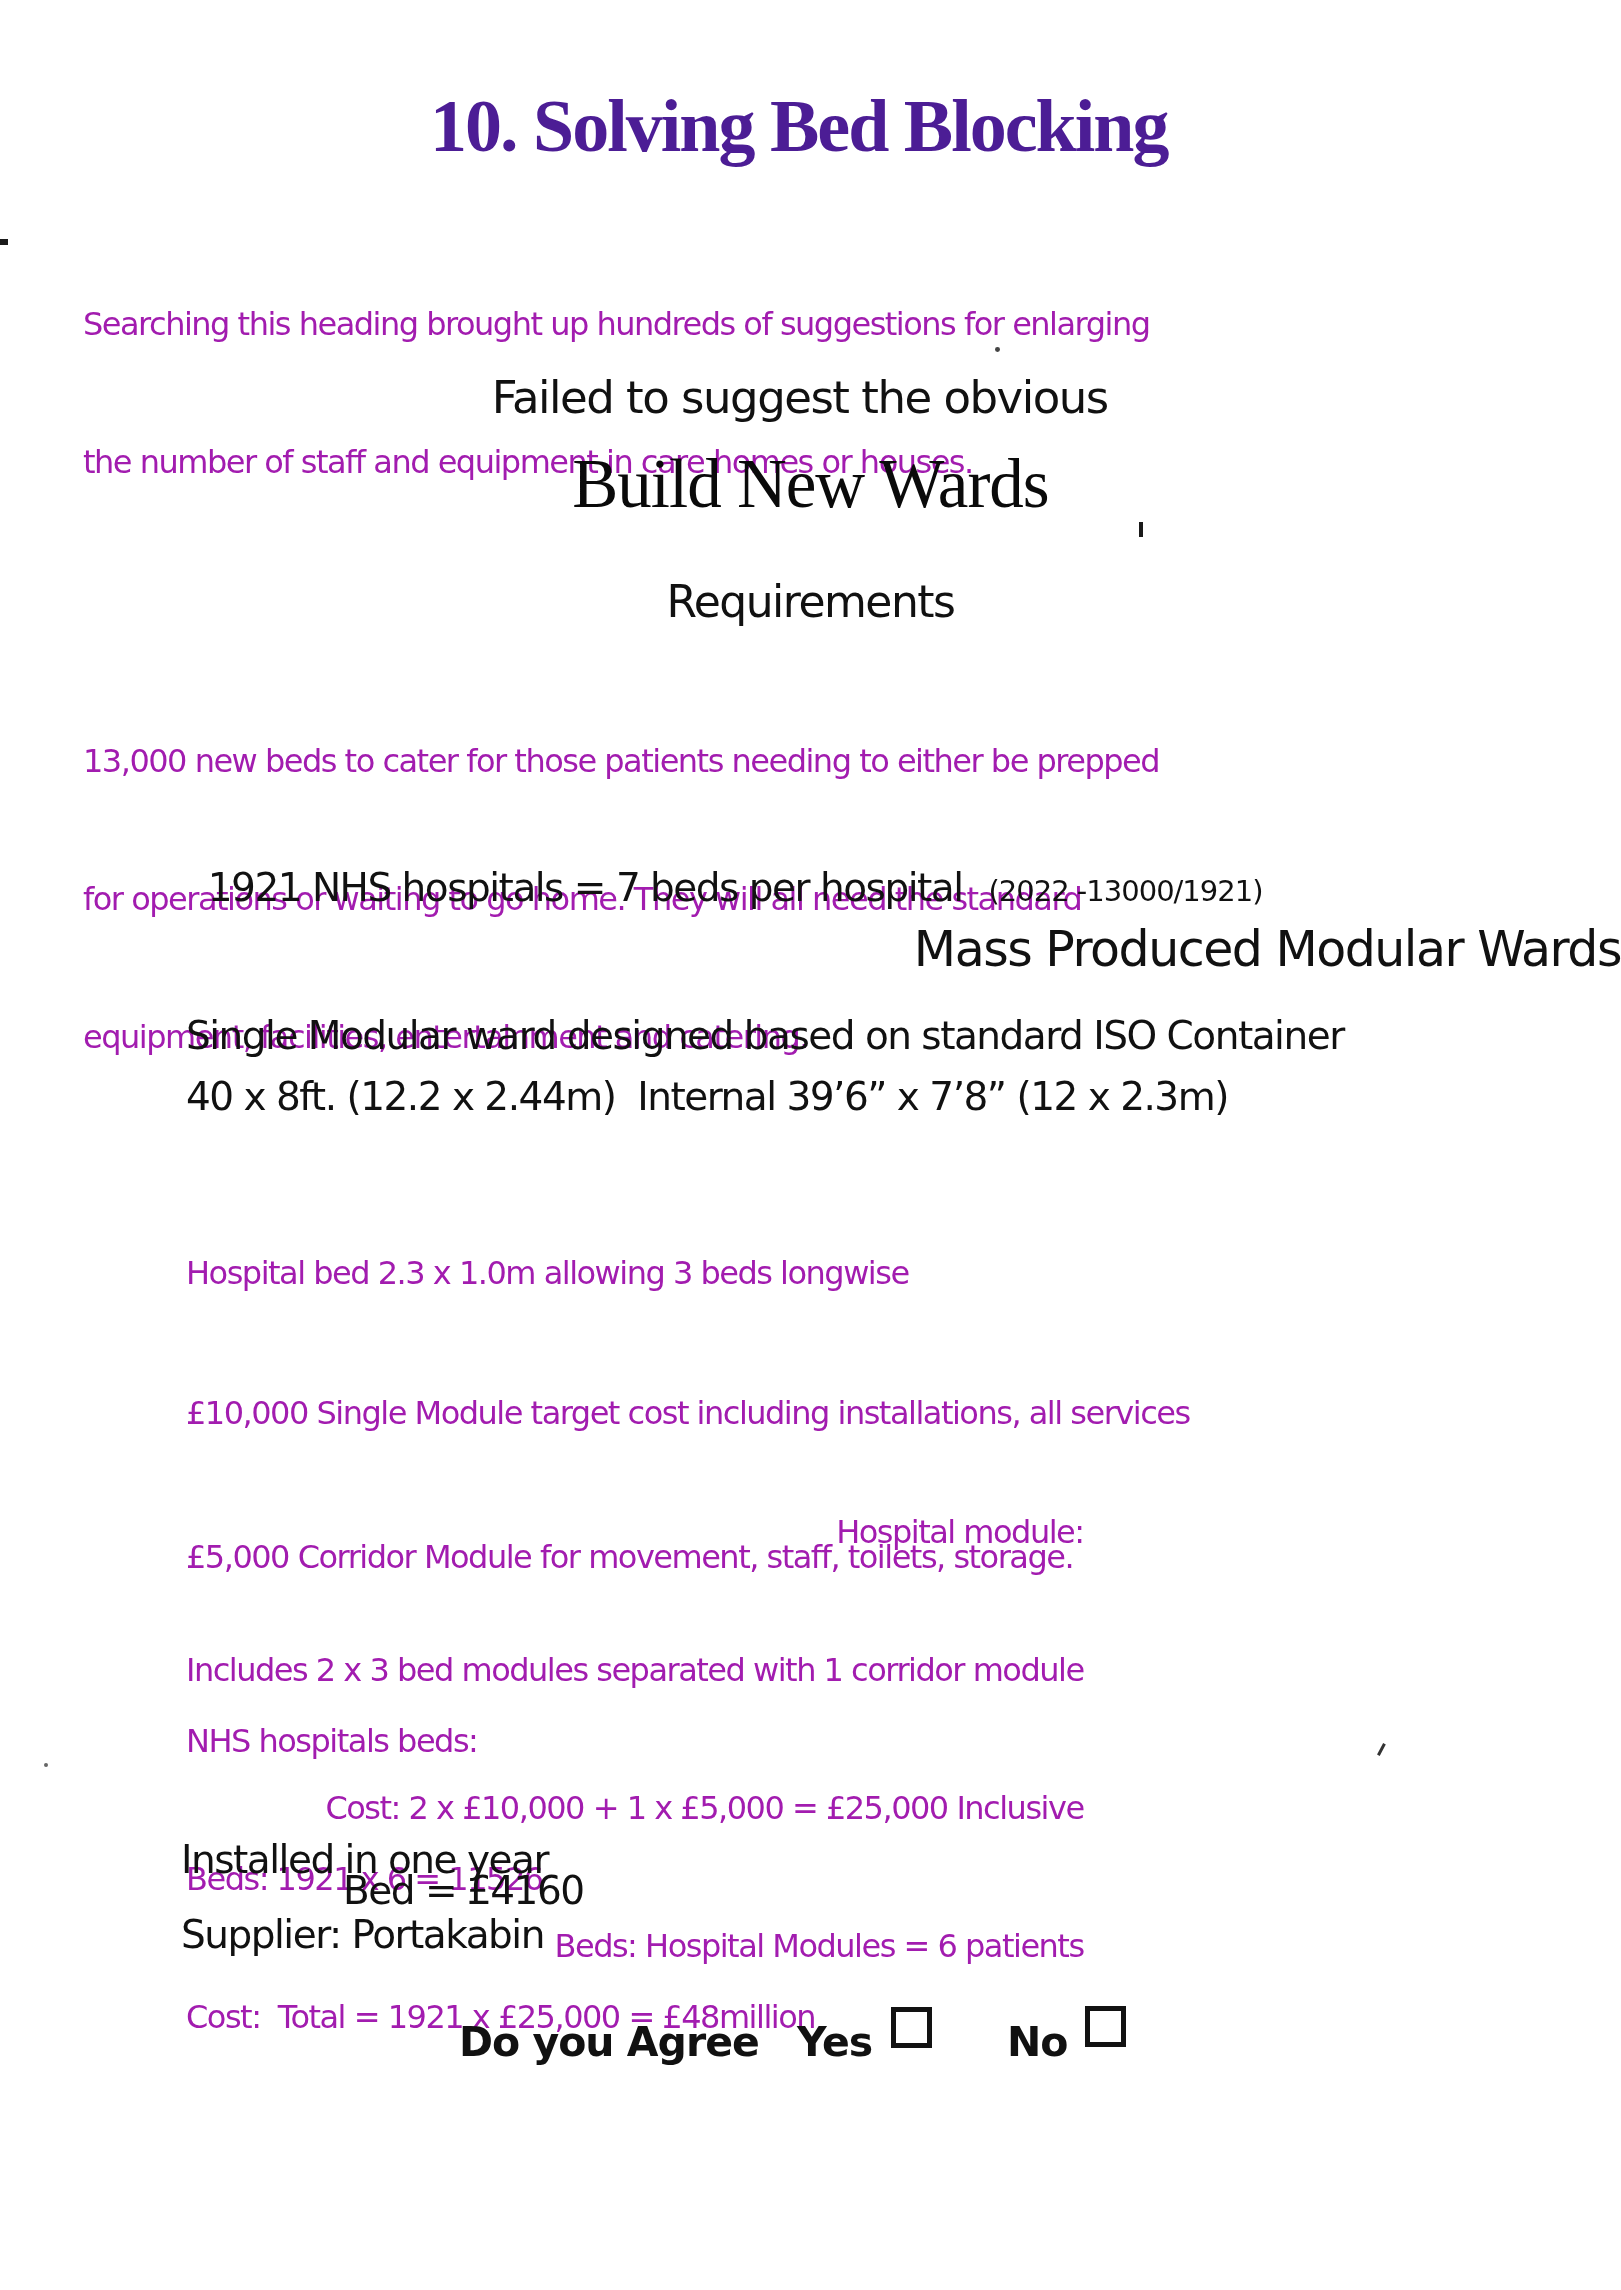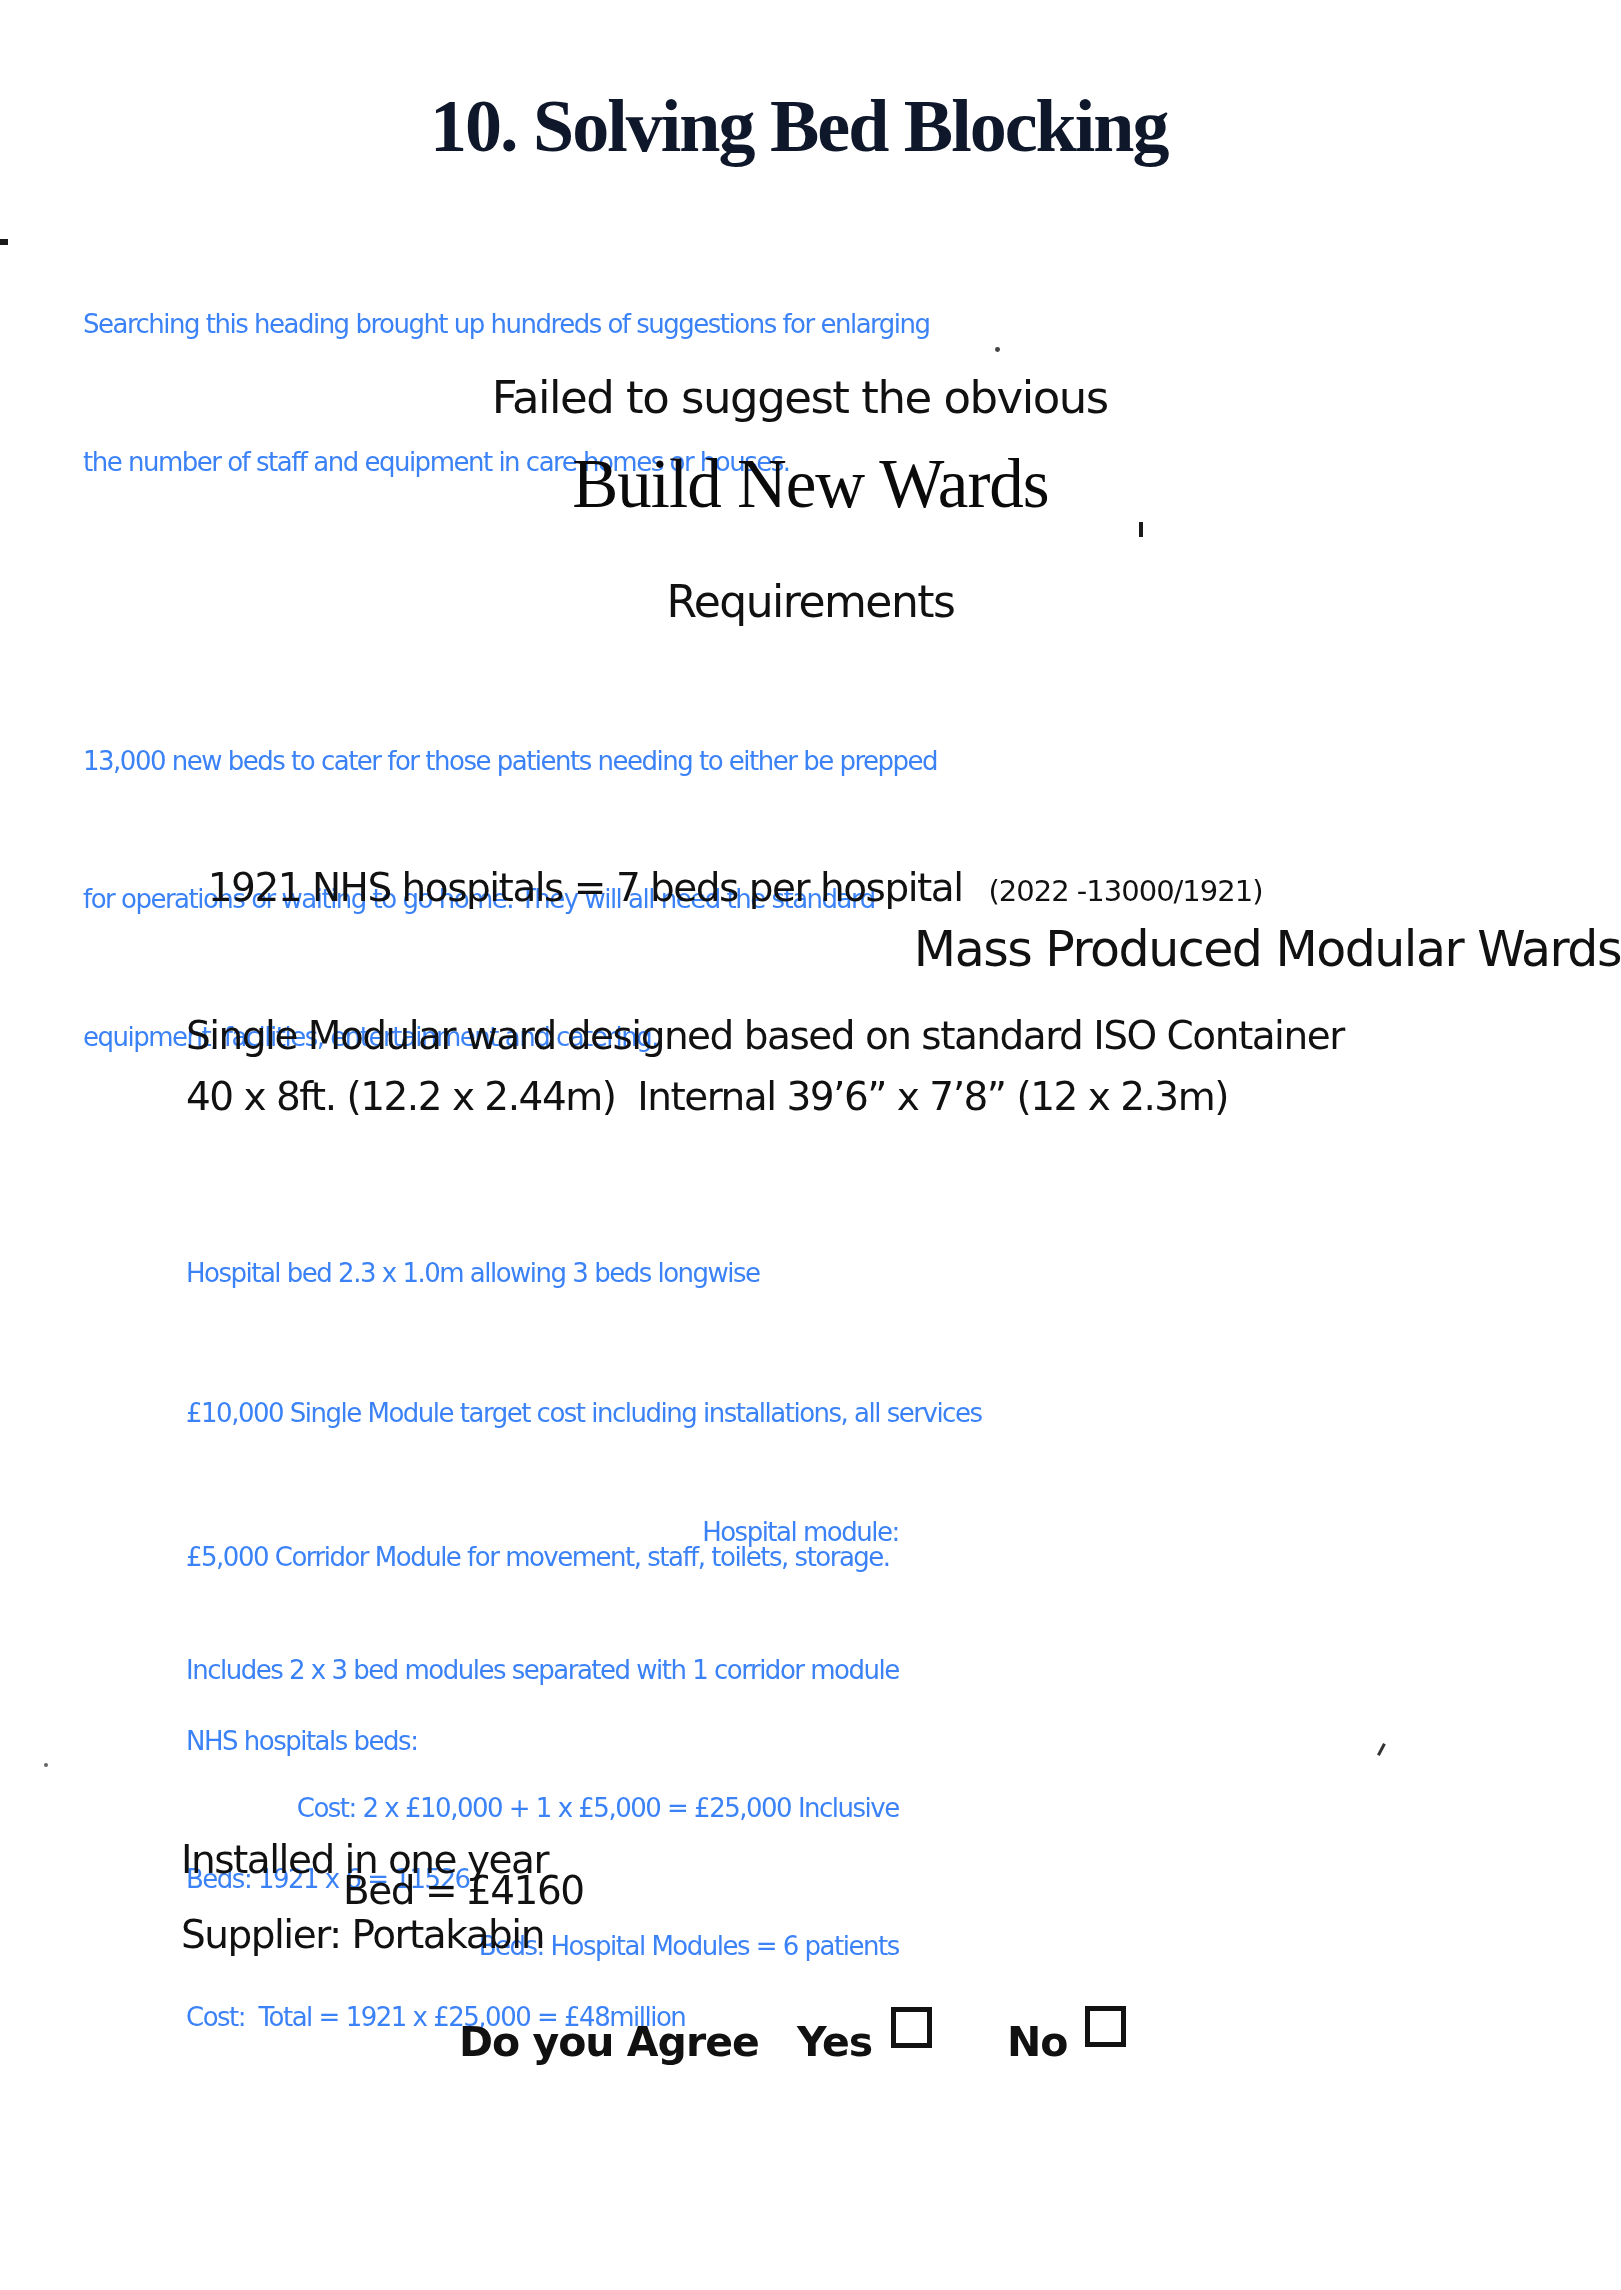--- a/index.html
+++ b/index.html
@@ -6,26 +6,26 @@
   body{
     width:1621px;height:2291px;position:relative;
     background:#ffffff;overflow:hidden;
     font-family:"DejaVu Sans","Liberation Sans",sans-serif;
     color:#111111;
   }
   .line{
     position:absolute;white-space:pre;
     font-size:39px;line-height:46px;letter-spacing:-1.5px;color:#111;
   }
-  .para{position:absolute;white-space:pre;font-size:26px;line-height:46px;letter-spacing:-1.5px;color:#3b82f6;}
+  .para{position:absolute;white-space:pre;font-size:32px;line-height:46px;letter-spacing:-1.5px;color:#a21caf;}
   .para div{white-space:pre;}
   .doc-title{
     position:absolute;left:0;right:23.5px;top:89px;text-align:center;
     font-family:"Liberation Serif","DejaVu Serif",serif;font-weight:bold;
-    font-size:74px;line-height:1;letter-spacing:-2px;color:#0f172a;
+    font-size:74px;line-height:1;letter-spacing:-2px;color:#4c1d95;
   }
   .h-sans{
     position:absolute;text-align:center;font-size:45px;line-height:1.1;
     letter-spacing:-1.5px;color:#111;white-space:pre;
   }
   .h-serif{
     position:absolute;left:0;right:0;top:450px;text-align:center;
     font-family:"Liberation Serif","DejaVu Serif",serif;font-weight:normal;
     font-size:69px;line-height:1;letter-spacing:-1px;color:#0a0a0a;
   }

